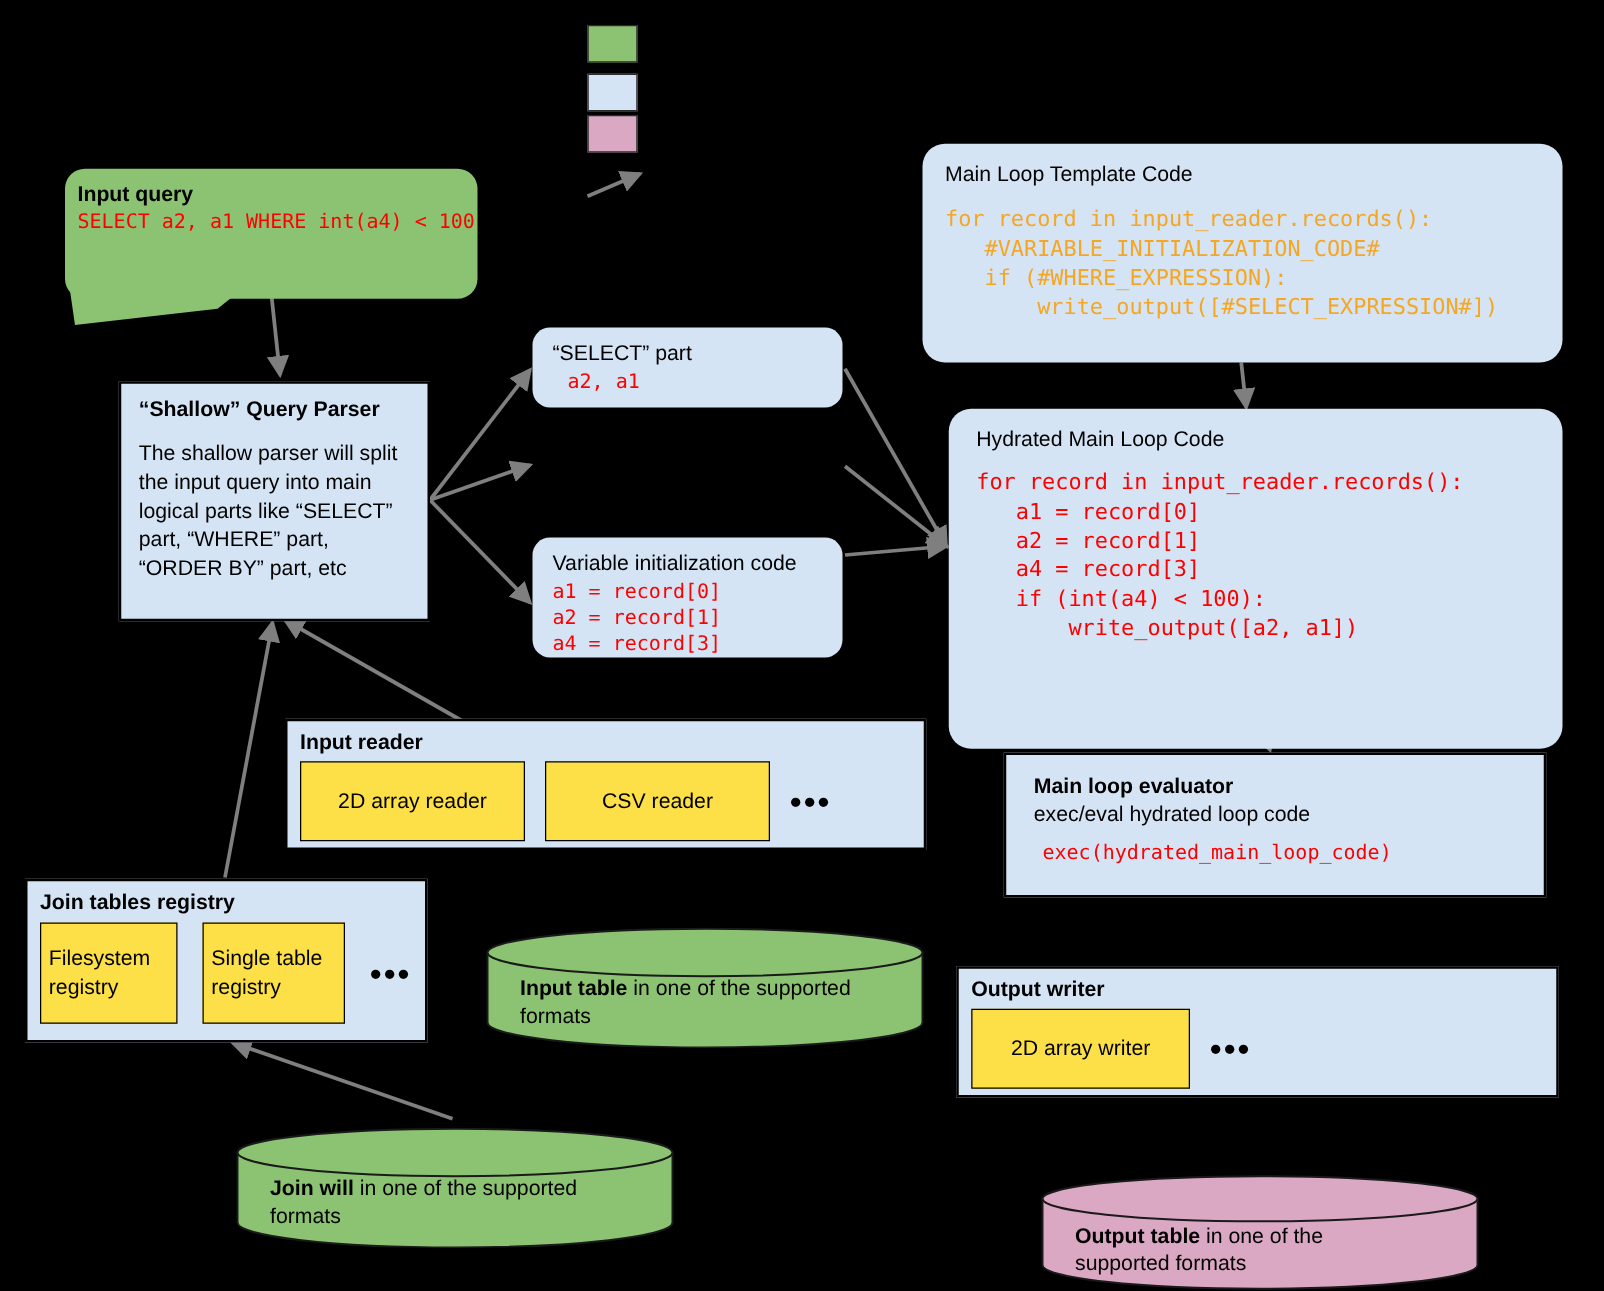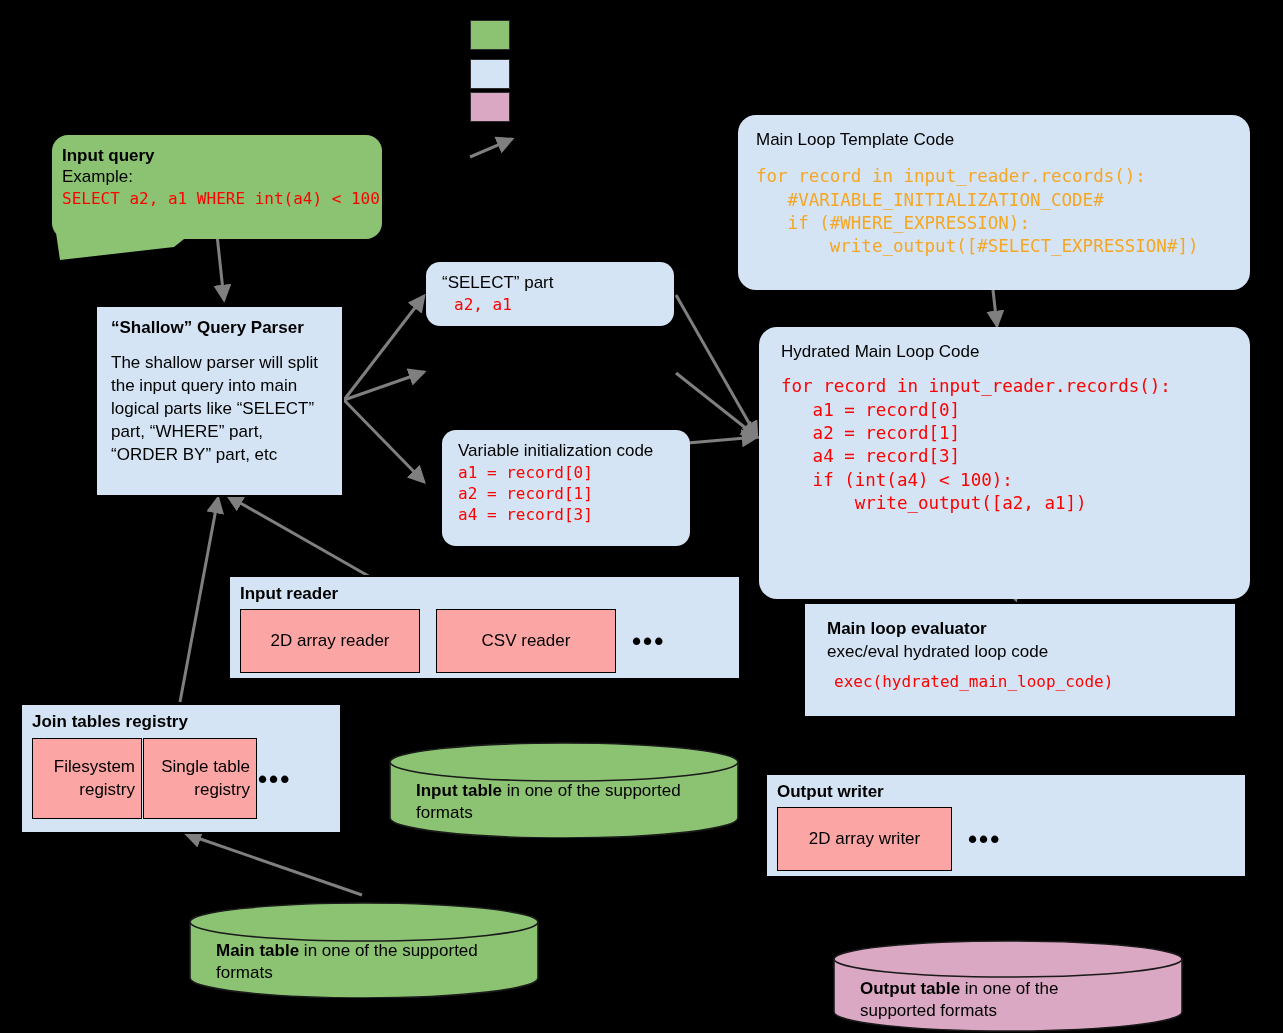--- a/index.html
+++ b/index.html
@@ -47,26 +47,25 @@
   .card.small { border-radius: 14px; }
 
   
   .boxpanel {
     background: #d4e4f4;
     border: 2px solid #000000;
     padding: 8px 10px;
   }
   .subbox {
     border: 1.5px solid #000000;
-    background: #fca5a5;
+    background: #fde047;
     display: flex;
     align-items: center;
     justify-content: center;
     box-sizing: border-box;
-    text-align: right;
   }
 
   .title-bold {
     font-weight: bold;
     font-size: 17px;
     color: #000;
     line-height: 1.25;
   }
   .title-plain {
     font-weight: normal;
@@ -171,36 +170,35 @@
 
   <div class="swatch" style="left:470px; top:20px;  background:#8cc372;"></div>
   <div class="swatch" style="left:470px; top:59px;  background:#d4e4f4;"></div>
   <div class="swatch" style="left:470px; top:92px;  background:#dba8c4;"></div>
 
   <svg id="callout-tail" viewBox="0 0 180 55" width="180" height="55">
     <polygon points="0,0 175,0 122,42 8,55" fill="#8cc372"></polygon>
   </svg>
   <div class="node" id="input-query-callout">
     <div class="title-bold">Input query</div>
-    <div class="title-plain">Example:</div>
     <div class="code red" style="font-size:16px;">SELECT a2, a1 WHERE int(a4) &lt; 100</div>
   </div>
 
   <div class="node boxpanel" id="parser-box" style="left:95px; top:305px; width:249px; height:192px; padding:10px 14px;">
     <div class="title-bold" style="margin-bottom:14px;">“Shallow” Query Parser</div>
     <div class="body-plain">The shallow parser will split the input query into main logical parts like “SELECT” part, “WHERE” part, “ORDER BY” part, etc</div>
   </div>
 
   <div class="node card small" id="select-part" style="left:426px; top:262px; width:248px; height:64px;">
     <div class="title-plain">“SELECT” part</div>
     <div class="code red" style="margin-left:12px;">a2, a1</div>
   </div>
 
 
-  <div class="node card small" id="varinit-part" style="left:442px; top:430px; width:248px; height:116px;">
+  <div class="node card small" id="varinit-part" style="left:426px; top:430px; width:248px; height:96px;">
     <div class="title-plain">Variable initialization code</div>
     <div class="code red">a1 = record[0]
 a2 = record[1]
 a4 = record[3]</div>
   </div>
 
   <div class="node card" id="template-code-box" style="left:738px; top:115px; width:512px; height:175px; padding:14px 18px;">
     <div class="title-plain" style="margin-bottom:14px;">Main Loop Template Code</div>
     <div class="code orange big">for record in input_reader.records():
    #VARIABLE_INITIALIZATION_CODE#
@@ -232,21 +230,21 @@
       </div>
       <div class="subbox" style="width:180px; height:64px;">
         <span class="body-plain">CSV reader</span>
       </div>
       <span class="ellipsis">•••</span>
     </div>
   </div>
 
   <div class="node boxpanel" id="join-registry-box" style="left:20px; top:703px; width:322px; height:131px; padding:6px 10px;">
     <div class="title-bold">Join tables registry</div>
-    <div style="display:flex; align-items:center; gap:1px; margin-top:6px;">
+    <div style="display:flex; align-items:center; gap:20px; margin-top:6px;">
       <div class="subbox" style="width:110px; height:81px; justify-content:flex-start; padding:0 6px;">
         <span class="body-plain">Filesystem registry</span>
       </div>
       <div class="subbox" style="width:114px; height:81px; justify-content:flex-start; padding:0 6px;">
         <span class="body-plain">Single table registry</span>
       </div>
       <span class="ellipsis">•••</span>
     </div>
   </div>
 
@@ -269,21 +267,21 @@
       <b>Input table</b><span> in one of the supported formats</span>
     </div>
   </div>
 
   <div class="cyl" style="left:188px; top:902px; width:352px; height:96px;">
     <svg viewBox="0 0 352 96" width="352" height="96">
       <path d="M 2 20 L 2 76 A 174 20 0 0 0 350 76 L 350 20 Z" fill="#8cc372" stroke="#1a1a1a" stroke-width="1.6"></path>
       <ellipse cx="176" cy="20" rx="174" ry="19" fill="#8cc372" stroke="#1a1a1a" stroke-width="1.6"></ellipse>
     </svg>
     <div class="cyl-label">
-      <b>Main table</b><span> in one of the supported formats</span>
+      <b>Join will</b><span> in one of the supported formats</span>
     </div>
   </div>
 
   <div class="cyl" style="left:832px; top:940px; width:352px; height:92px;">
     <svg viewBox="0 0 352 92" width="352" height="92">
       <path d="M 2 19 L 2 72 A 174 19 0 0 0 350 72 L 350 19 Z" fill="#dba8c4" stroke="#1a1a1a" stroke-width="1.6"></path>
       <ellipse cx="176" cy="19" rx="174" ry="18" fill="#dba8c4" stroke="#1a1a1a" stroke-width="1.6"></ellipse>
     </svg>
     <div class="cyl-label" style="right:95px;">
       <b>Output table</b><span> in one of the supported formats</span>

